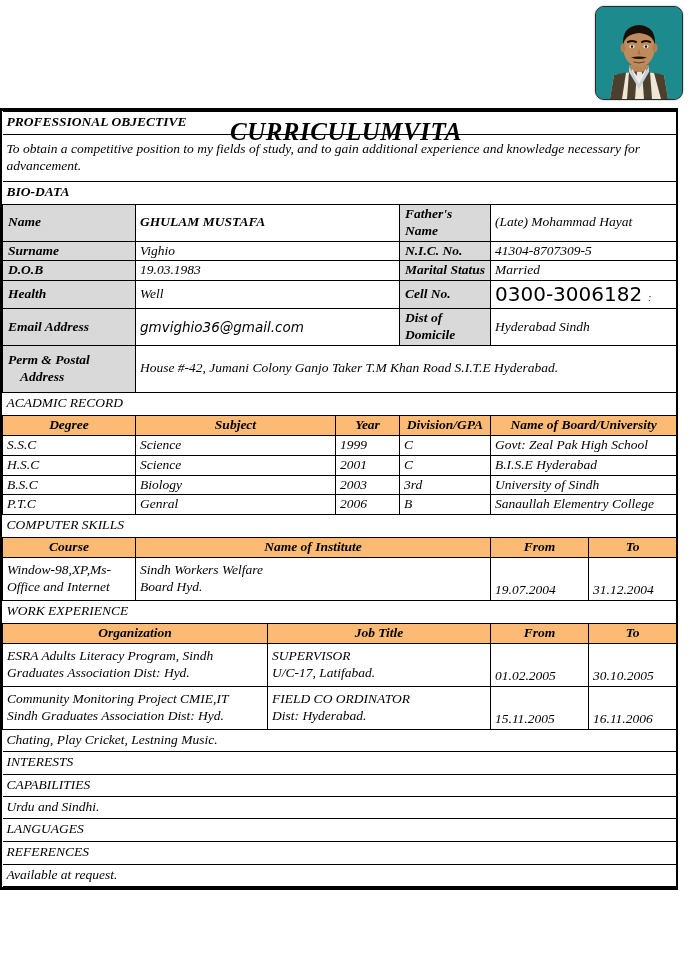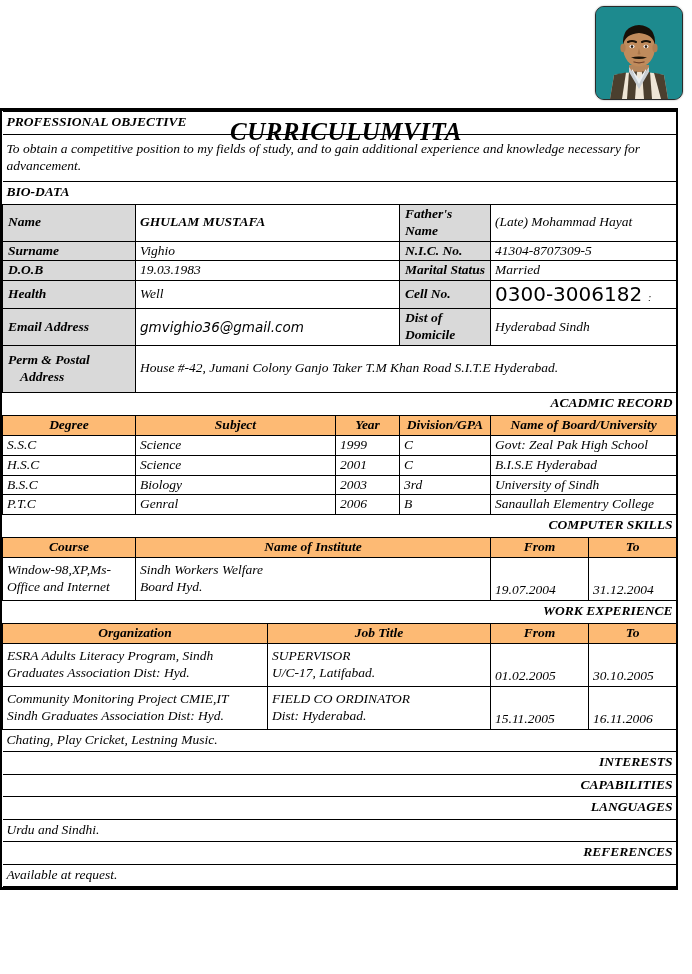--- a/index.html
+++ b/index.html
@@ -84,24 +84,24 @@
     font-weight: bold;
     font-style: italic;
     font-size: 15px;
     text-align: left;
     padding: 2px 4px 3px 4px !important;
     border-left: none !important;
     border-right: none !important;
   }
   
   .sec-center {
-    font-weight: bold;
+    font-weight: normal;
     font-style: italic;
     font-size: 15.5px;
-    text-align: right;
+    text-align: left;
     padding: 2px 4px 3px 4px !important;
     border-left: none !important;
     border-right: none !important;
   }
   
   .para {
     font-size: 13.5px;
     font-style: italic;
     text-align: left;
     border-left: none !important;
@@ -374,24 +374,24 @@
       </tr>
       <tr>
         <td class="sec-center" colspan="7">INTERESTS</td>
       </tr>
 
       <tr>
         <td class="sec-center" colspan="7">CAPABILITIES</td>
       </tr>
 
       <tr>
+        <td class="para" colspan="7">Urdu and Sindhi.</td>
+      </tr>
+      <tr>
         <td class="sec-center" colspan="7">LANGUAGES</td>
-      </tr>
-      <tr>
-        <td class="para" colspan="7">Urdu and Sindhi.</td>
       </tr>
 
       <tr>
         <td class="sec-center" colspan="7">REFERENCES</td>
       </tr>
       <tr>
         <td class="para" colspan="7">Available at request.</td>
       </tr>
 
     </tbody>

